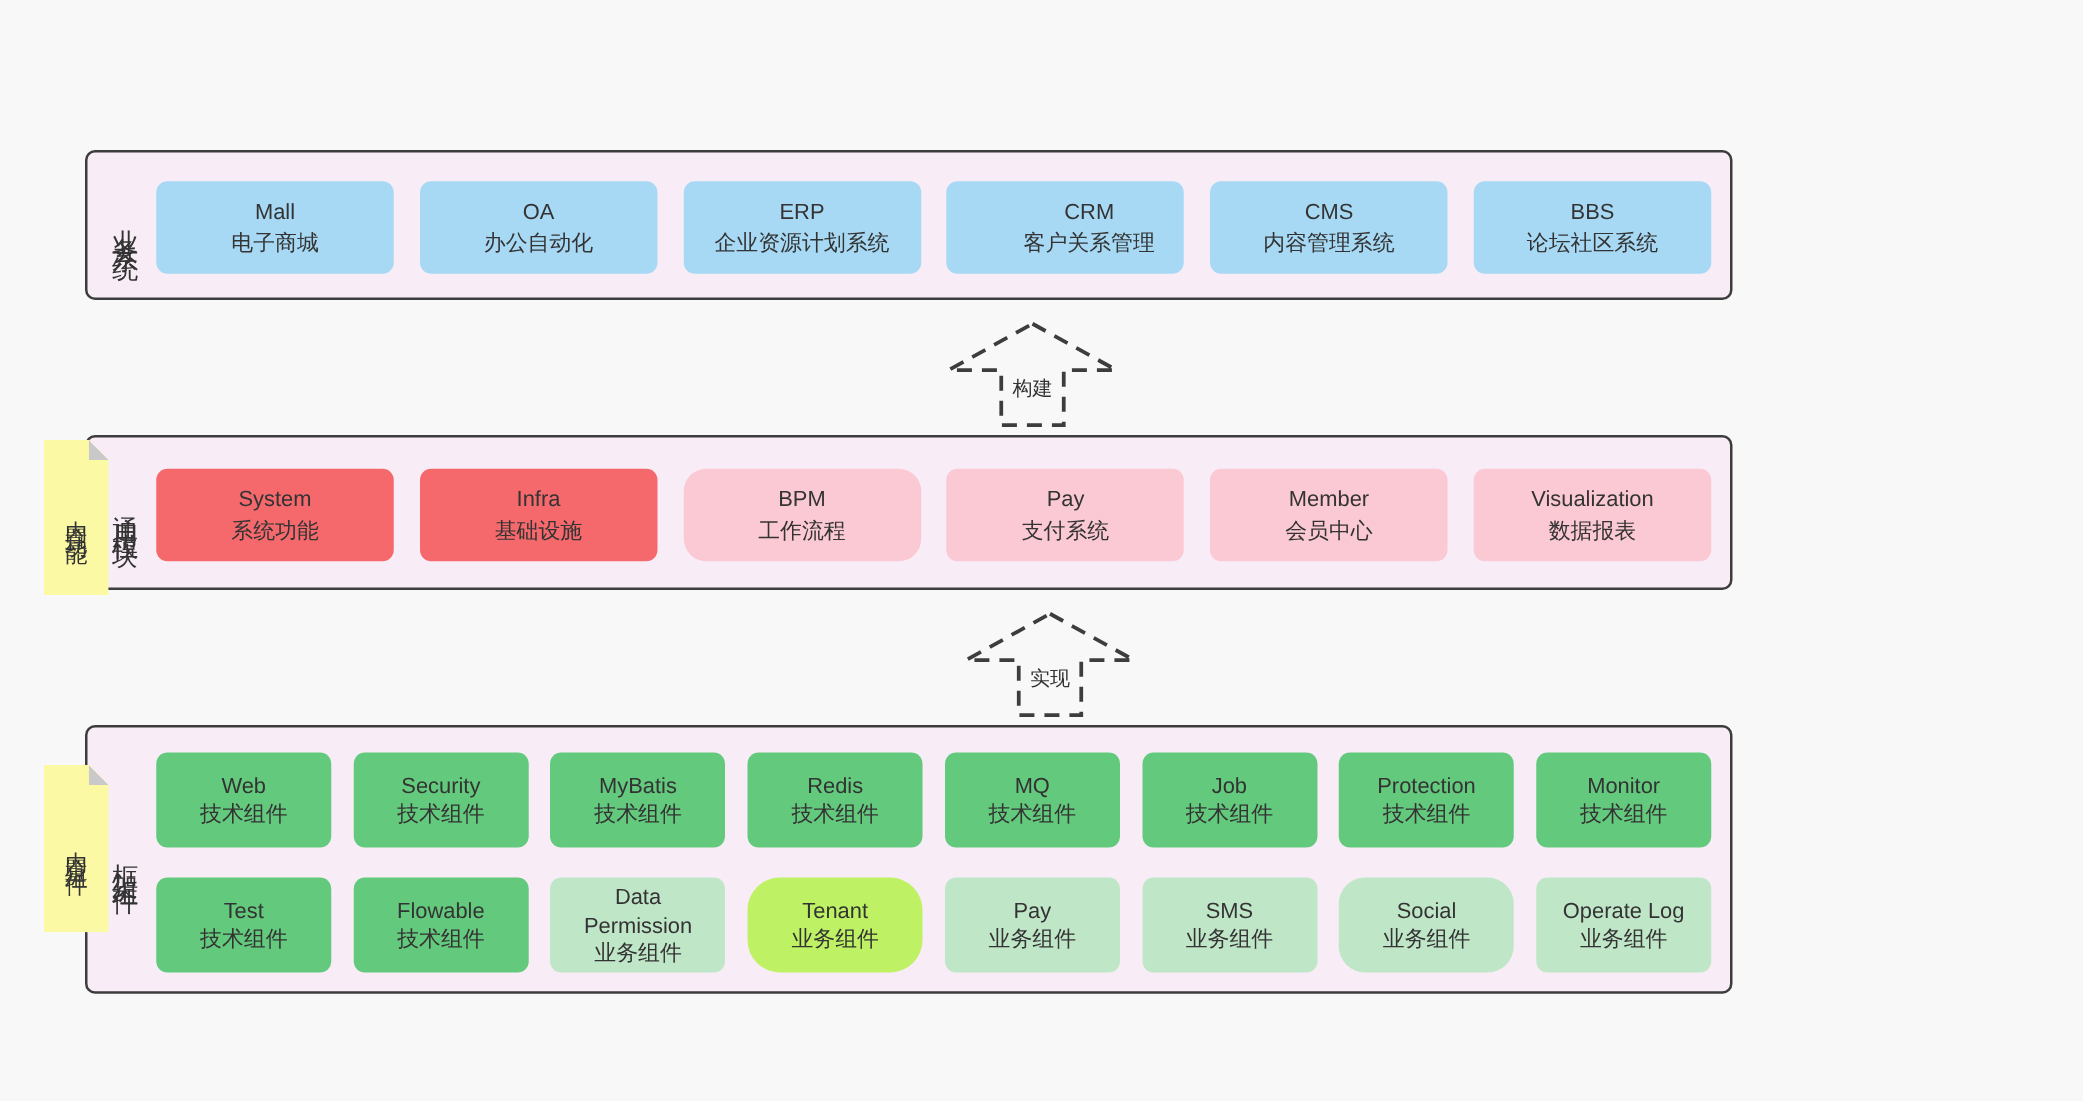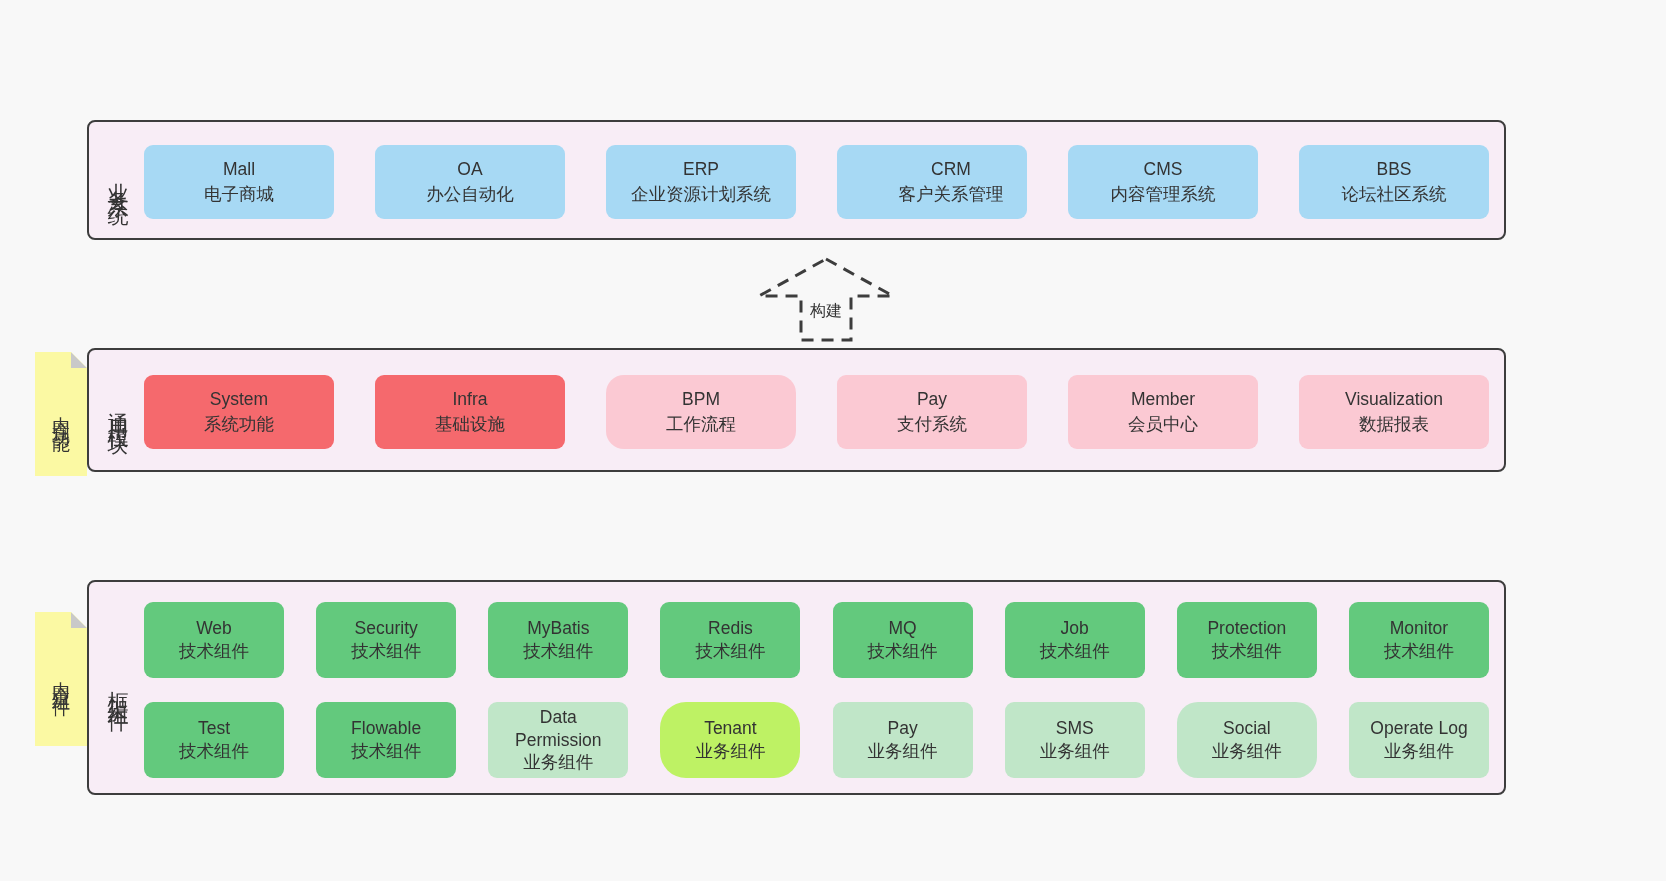--- a/index.html
+++ b/index.html
@@ -16,21 +16,21 @@
     background: var(--page-bg);
     font-family: "Liberation Sans", sans-serif;
     color: var(--text);
     overflow: hidden;
   }
   .stage { position: relative; width: 1666px; height: 881px; }
 
   
   .band {
     position: absolute;
-    left: 87px; width: 1419px;
+    left: 68px; width: 1318px;
     background: var(--band-bg);
     border: 2px solid var(--band-border);
     border-radius: 8px;
   }
   .band-label {
     position: absolute;
     left: 15px; top: 50%;
     transform: translateY(-50%);
     writing-mode: vertical-lr;
     text-orientation: upright;
@@ -183,20 +183,26 @@
           <div class="box-name">Visualization</div>
           <div class="box-desc">数据报表</div>
         </div>
       </div>
   </section>
   <div class="note" id="note-features">
     <span class="note-fold"></span>
     <span class="note-text">内置功能</span>
   </div>
 
+  <div class="arrow" id="arrow-implement">
+    <svg viewBox="0 0 140 86">
+      <path d="M70 3 L137 40 L95 40 L95 84 L45 84 L45 40 L3 40 Z" fill="none" stroke="#3d3d3d" stroke-width="3" stroke-dasharray="12 8"></path>
+    </svg>
+    <span class="arrow-label">实现</span>
+  </div>
 
   <section class="band" id="band-framework">
     <div class="band-label">框架组件</div>
     <div class="box-row row-narrow row-1">
         <div class="box" style="background: rgb(99, 201, 125);">
           <div class="box-name">Web</div>
           <div class="box-desc">技术组件</div>
         </div>
         <div class="box" style="background: rgb(99, 201, 125);">
           <div class="box-name">Security</div>

